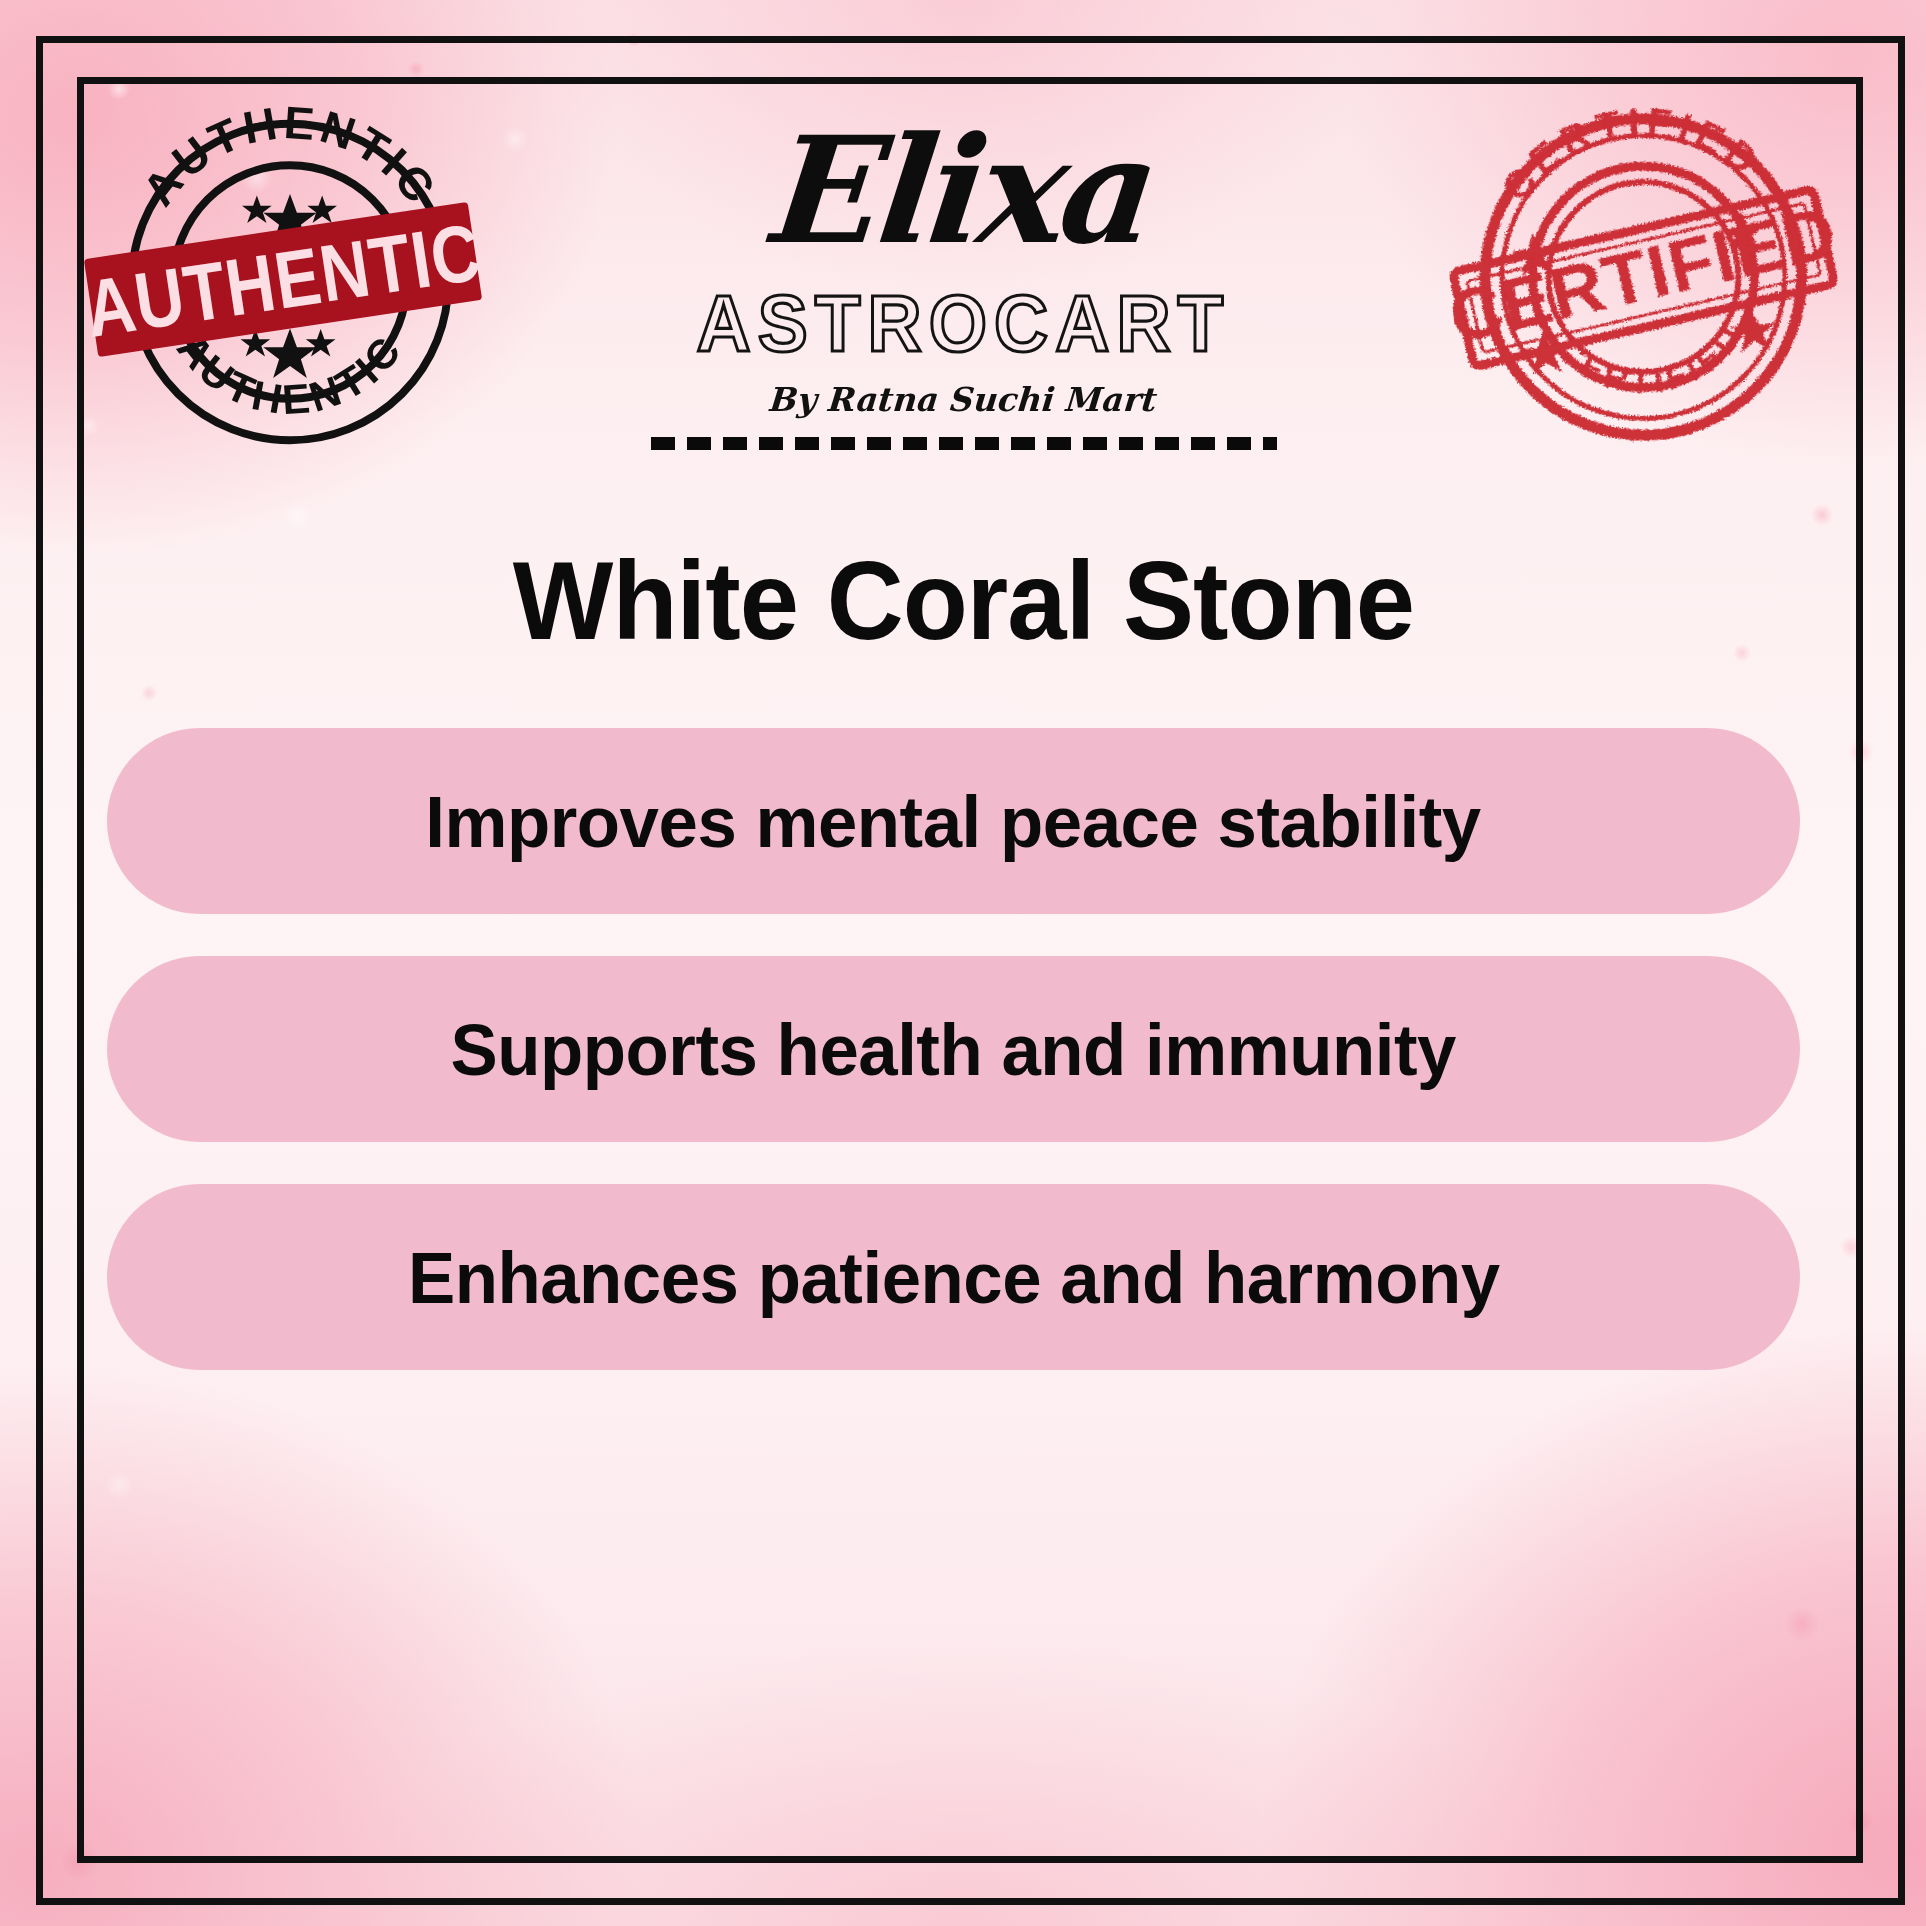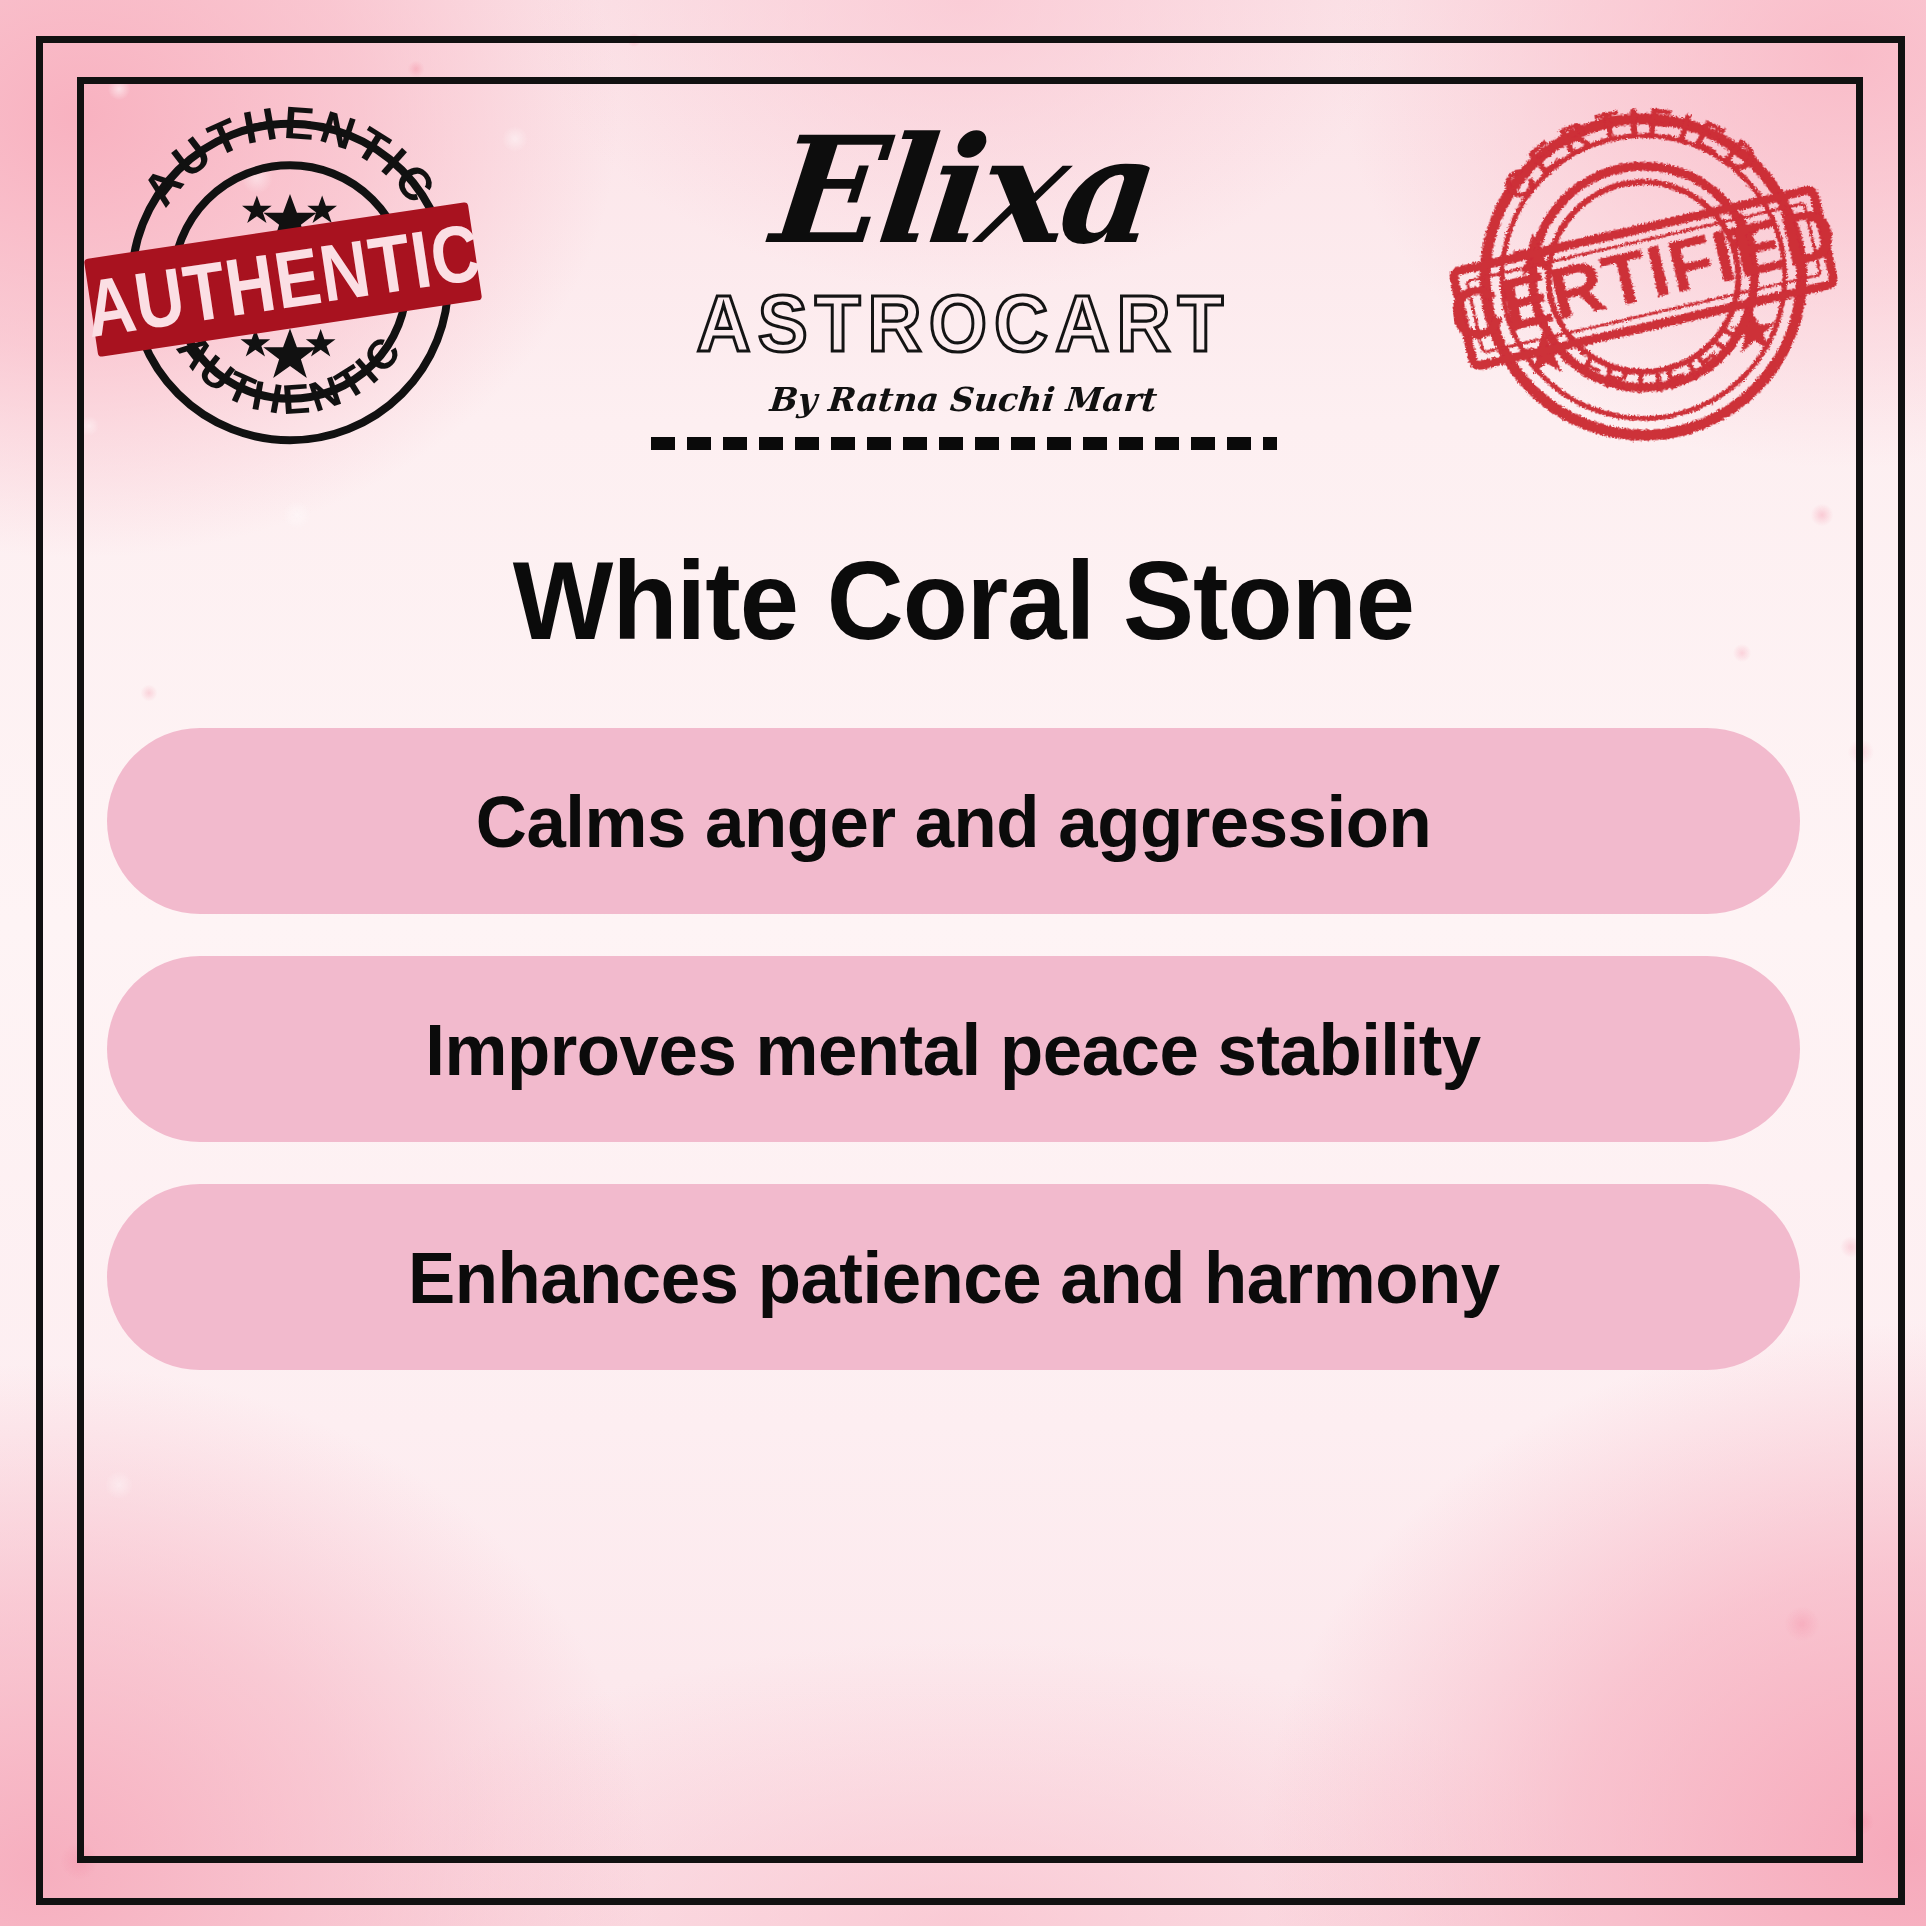--- a/index.html
+++ b/index.html
@@ -295,24 +295,24 @@
     <div class="logo-script">Elixa</div>
     <div class="logo-sub">ASTROCART</div>
     <div class="logo-by">By Ratna Suchi Mart</div>
     <div class="divider-dash"></div>
   </div>
 
   <div class="product-title">White Coral Stone</div>
 
   <div class="pill-list">
     <div class="pill">
-      <div class="pill-text">Calms anger and aggression</div>
+      <div class="pill-text">Improves mental peace stability</div>
     </div>
     <div class="pill">
-      <div class="pill-text">Improves mental peace stability</div>
+      <div class="pill-text">Supports health and immunity</div>
     </div>
     <div class="pill">
       <div class="pill-text">Enhances patience and harmony</div>
     </div>
   </div>
 
 </div>
 
 
 </body></html>

